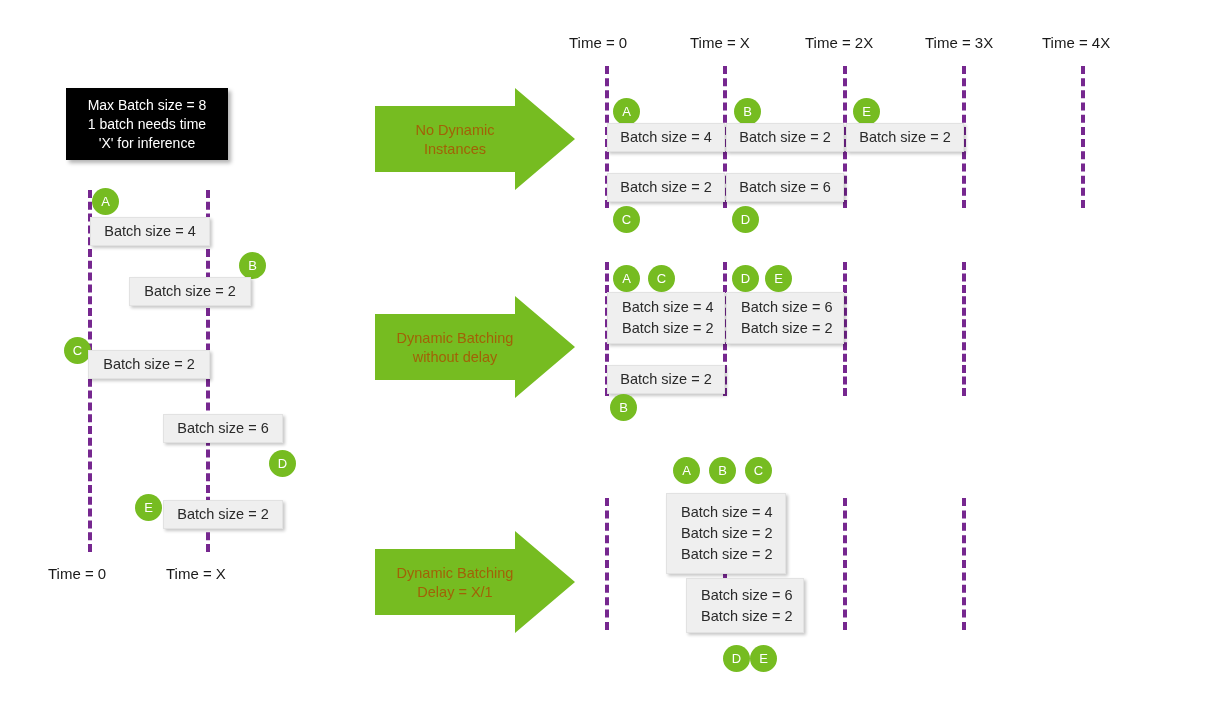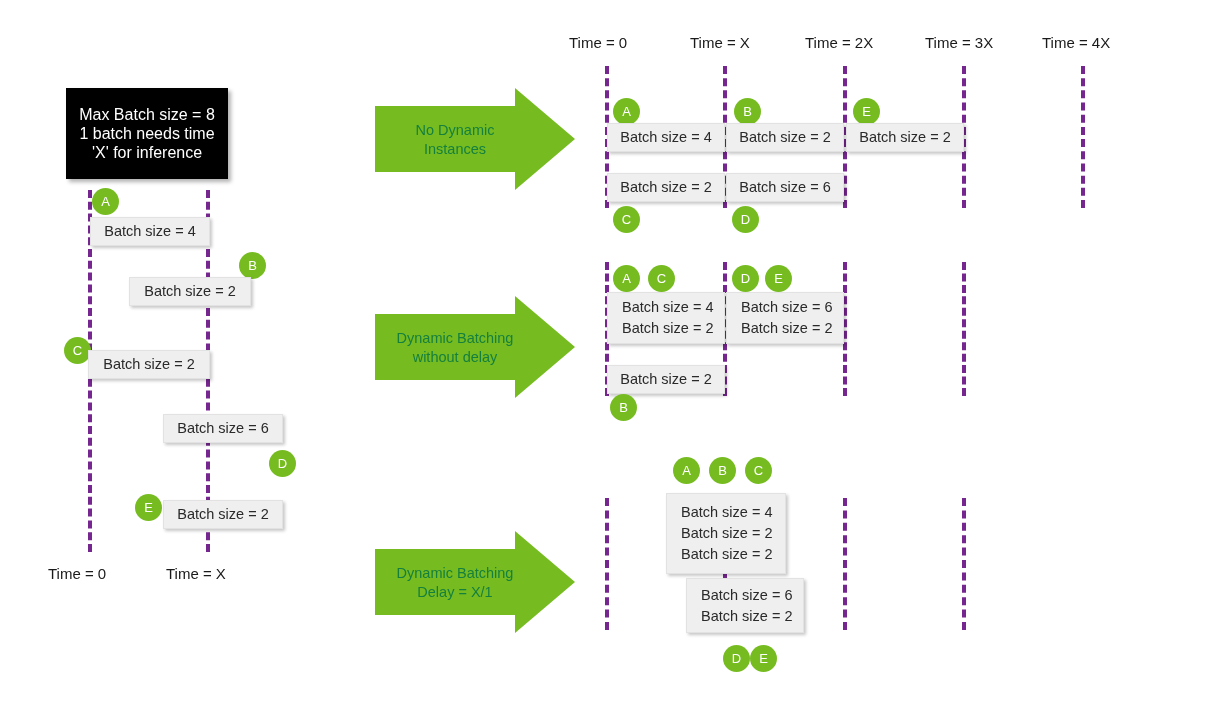--- a/index.html
+++ b/index.html
@@ -76,21 +76,21 @@
   
   .arrow {
     position: absolute;
   }
   .arrow svg { display: block; }
   .arrow .arrowlabel {
     position: absolute;
     left: 0;
     width: 160px;
     text-align: center;
-    color: #15803d;
+    color: #a16207;
     font-size: 14.5px;
     line-height: 19px;
   }
   
   .tlabel {
     position: absolute;
     font-size: 15px;
     color: #1a1a1a;
     white-space: nowrap;
   }
@@ -99,21 +99,21 @@
     font-size: 22px;
     color: #1a1a1a;
     white-space: nowrap;
   }
 </style>
 </head>
 <body>
 
 <div class="canvas">
 
-  <div class="blackbox" style="left:66px; top:88px; width:162px; height:91px; font-size:16px; line-height:19px;">
+  <div class="blackbox" style="left:66px; top:88px; width:162px; height:72px; font-size:14px; line-height:19px;">
     <span class="line">Max Batch size = 8</span>
     <span class="line">1 batch needs time</span>
     <span class="line">'X' for inference</span>
   </div>
 
   <div class="vrule" style="left:88px; top:190px; height:362px;"></div>
   <div class="vrule" style="left:206px; top:190px; height:362px;"></div>
 
   <div class="badge" style="left:92px; top:188px;">
     <span>A</span>

